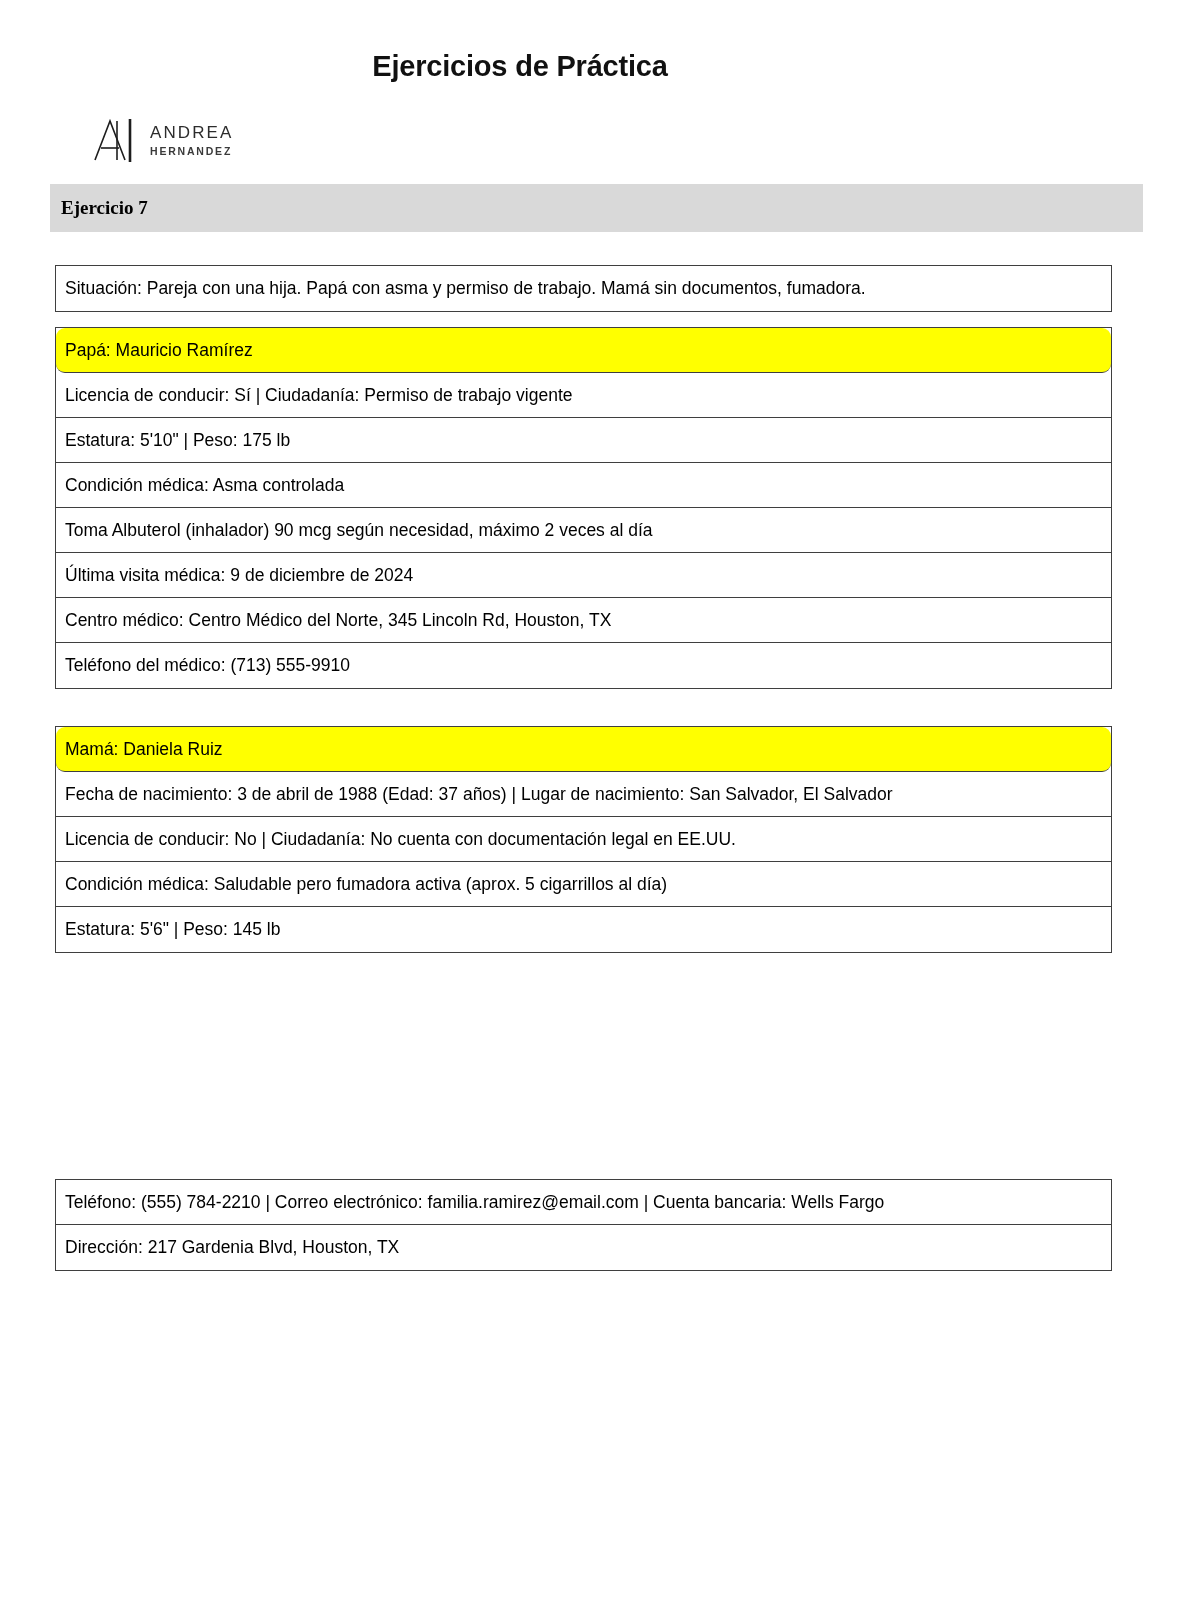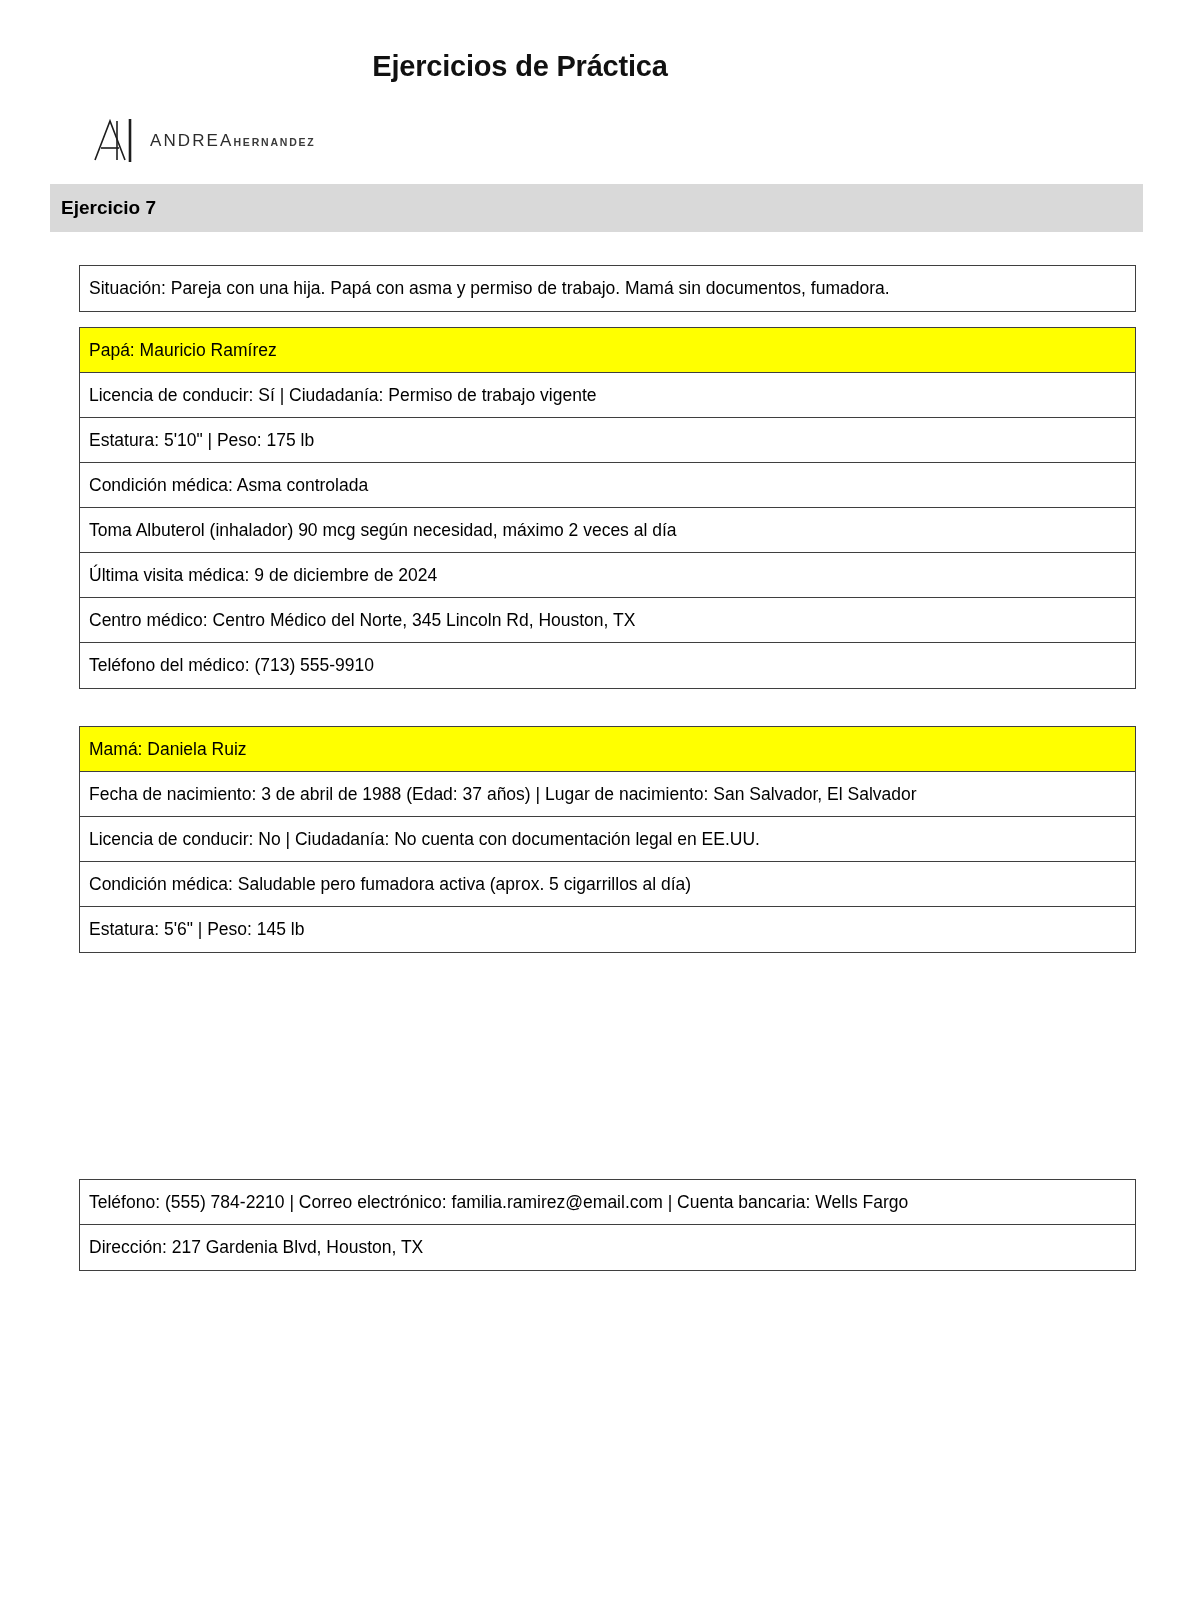--- a/index.html
+++ b/index.html
@@ -48,21 +48,21 @@
     align-items: center;
     height: 48px;
   }
   .logo-mark {
     width: 50px;
     height: 46px;
     flex: none;
   }
   .logo-text {
     display: flex;
-    flex-direction: row;
+    flex-direction: column;
     justify-content: center;
     margin-left: 8px;
     line-height: 1;
   }
   .logo-line1 {
     font-size: 17px;
     letter-spacing: 2.1px;
     color: #2c2c2c;
     font-weight: 400;
   }
@@ -84,50 +84,51 @@
     background: #d9d9d9;
     box-sizing: border-box;
     display: flex;
     align-items: center;
     padding-left: 11px;
   }
   .section-band-label {
     font-size: 19px;
     font-weight: bold;
     color: #000000;
+    font-family: Liberation Serif, serif;
   }
 
   
   .tbl {
     position: absolute;
     left: 55px;
     width: 1057px;
     border: 1.5px solid #3f3f3f;
     border-collapse: collapse;
     box-sizing: border-box;
     background: #ffffff;
-    margin-left: 24px;
   }
   .tbl .row {
     border-bottom: 1.5px solid #3f3f3f;
     box-sizing: border-box;
     display: flex;
     align-items: center;
     padding: 0 9px;
     height: 45px;
     font-size: 17.5px;
     color: #000000;
     white-space: nowrap;
     overflow: hidden;
   }
   .tbl .row:last-child {
     border-bottom: none;
   }
   .tbl .row.hl {
     background: #ffff00;
+    border-radius: 9px;
   }
 
   
   #tbl-situacion { top: 265px; }
   #tbl-papa      { top: 327px; }
   #tbl-mama      { top: 726px; }
   #tbl-hija      { top: 985px; }
   #tbl-contacto  { top: 1179px; }
 </style>
 </head>

